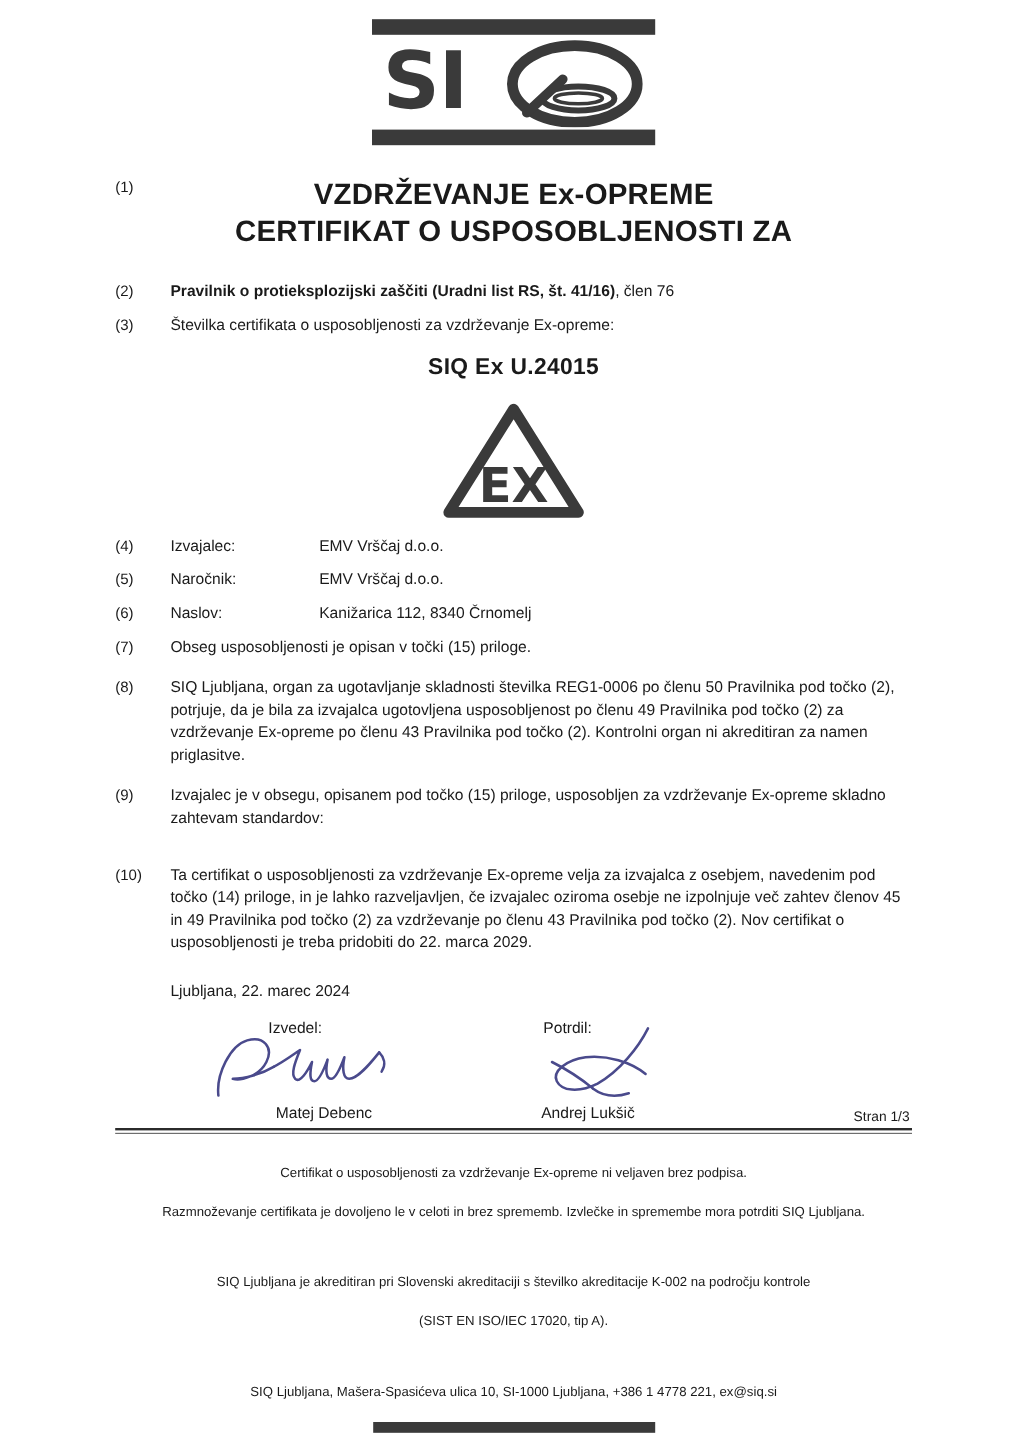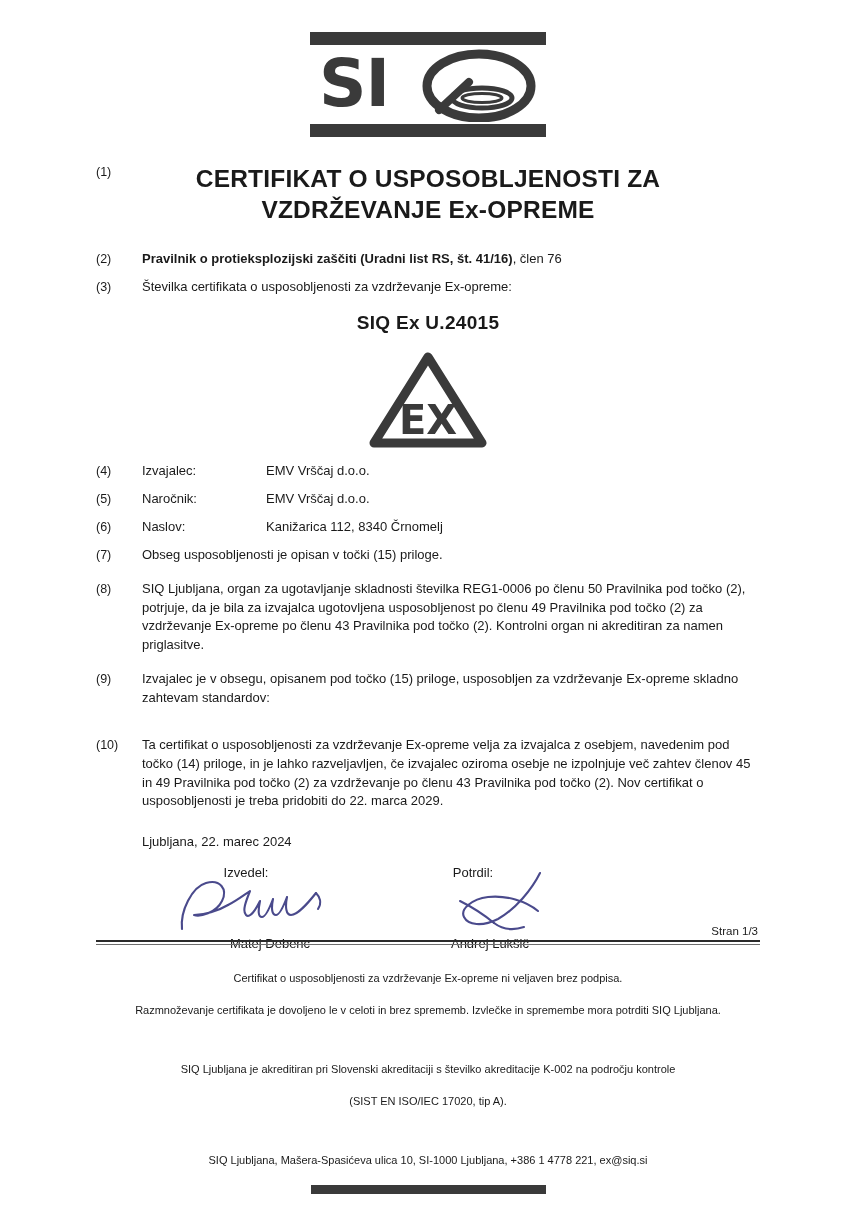--- a/index.html
+++ b/index.html
@@ -18,21 +18,21 @@
   .page {
     position: relative;
     width: 856px;
     height: 1210px;
     box-sizing: border-box;
     padding: 0 96px;
   }
 
   
   .logo-wrap {
-    padding-top: 32px;
+    padding-top: 16px;
     display: flex;
     justify-content: center;
   }
   .siq-logo {
     width: 236px;
   }
   .siq-bar {
     height: 13px;
     background: #3a3a3a;
     width: 100%;
@@ -215,22 +215,22 @@
           <path d="M120 62 L150 34" stroke="#3a3a3a" stroke-width="8" stroke-linecap="round"></path>
         </svg>
       </div>
       <div class="siq-bar"></div>
     </div>
   </div>
 
   <div class="title-row">
     <div class="item-num-abs">(1)</div>
     <div class="doc-title">
+      <div>VZDRŽEVANJE Ex-OPREME</div>
       <div>CERTIFIKAT O USPOSOBLJENOSTI ZA</div>
-      <div>VZDRŽEVANJE Ex-OPREME</div>
     </div>
   </div>
 
   <div class="row" style="margin-top:24px">
     <div class="num">(2)</div>
     <div class="body">
       <span class="bold">Pravilnik o protieksplozijski zaščiti (Uradni list RS, št. 41/16)</span><span>, člen 76</span>
     </div>
   </div>
 

